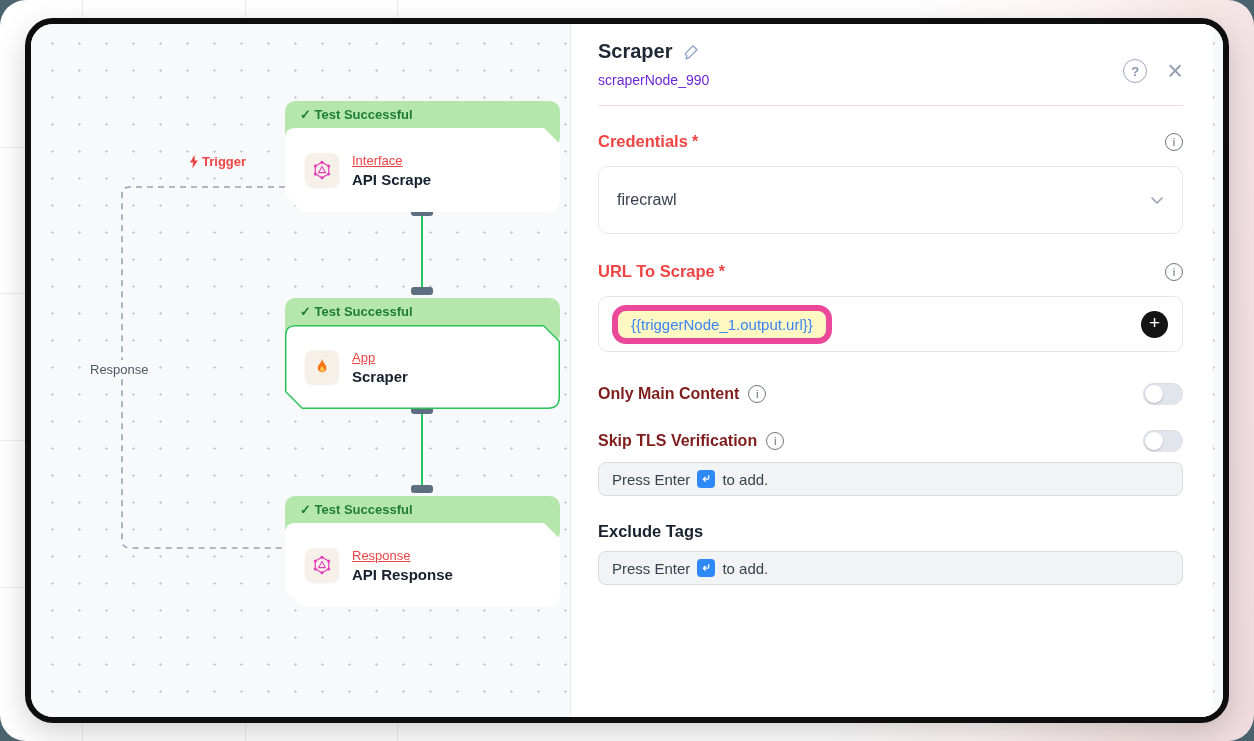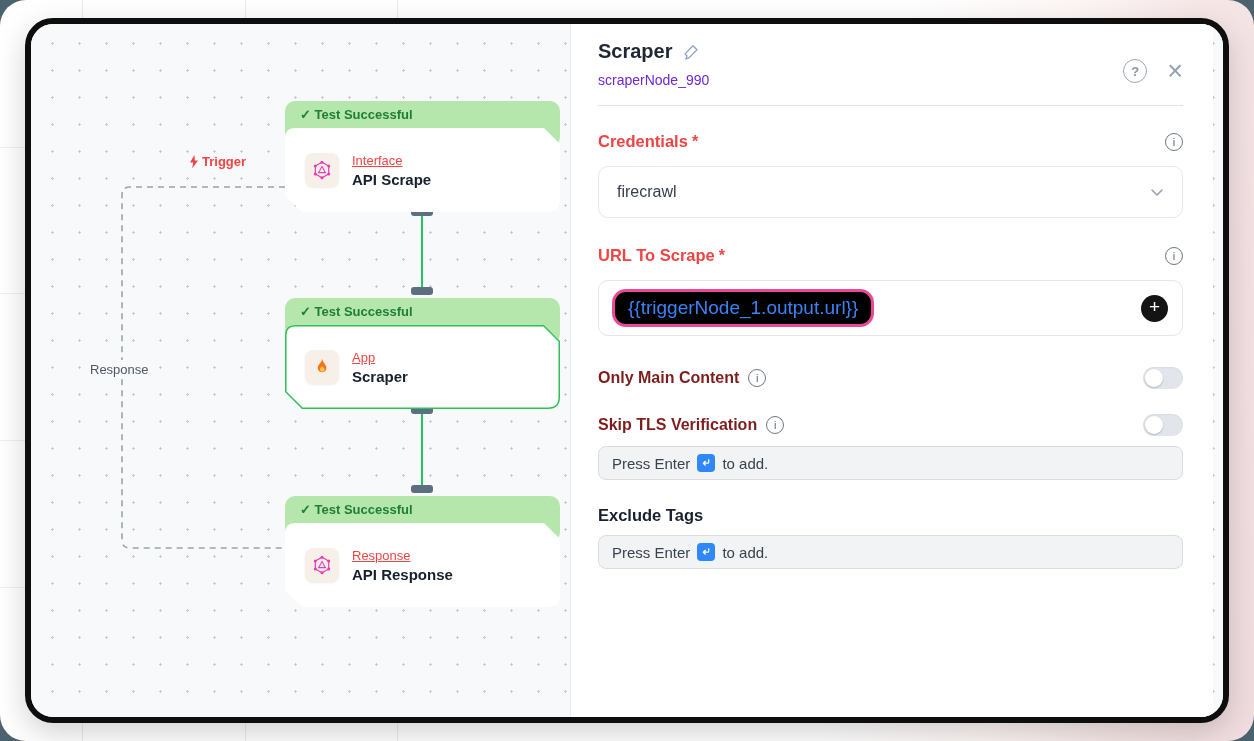--- a/index.html
+++ b/index.html
@@ -54,28 +54,28 @@
     color:#8795aa; font-size:13px; font-weight:700; display:flex; align-items:center; justify-content:center; cursor:pointer; }
   .close-x { font-size:27px; color:#93a0b2; line-height:20px; cursor:pointer; }
   .divider { height:1px; background:#f3dddd; margin-top:17px; }
 
   .field-label-row { display:flex; align-items:center; justify-content:space-between; }
   .field-label { font-size:16.5px; font-weight:700; color:#ef4444; }
   .req { color:#ef4444; margin-left:4px; font-weight:700; }
   .info-circle { width:18px; height:18px; border:1.3px solid #6e7781; border-radius:50%;
     color:#5d6670; font-size:11px; display:inline-flex; align-items:center; justify-content:center; flex:0 0 auto; }
 
-  .select-box { margin-top:15px; height:52px; border:1px solid #e3e6ea; border-radius:10px;
+  .select-box { margin-top:15px; height:68px; border:1px solid #e3e6ea; border-radius:10px;
     display:flex; align-items:center; justify-content:space-between; padding:0 18px; cursor:pointer; background:#fff; }
   .select-value { font-size:16px; color:#36404d; }
 
   .url-input { margin-top:15px; height:56px; border:1px solid #e3e6ea; border-radius:10px;
     display:flex; align-items:center; justify-content:space-between; padding:0 14px 0 13px; background:#fff; }
-  .chip { background:#000000; border:3px solid #ec4899; border-radius:14px; padding:5px 13px;
-    font-size:19px; color:#3b82f6; }
+  .chip { background:#fef9c3; border:6px solid #ec4899; border-radius:14px; padding:5px 13px;
+    font-size:15px; color:#3b82f6; }
   .plus-btn { width:27px; height:27px; border-radius:50%; background:#141414; color:#fff;
     font-size:19px; display:flex; align-items:center; justify-content:center; cursor:pointer; padding-bottom:2px; }
 
   .toggle-row { display:flex; align-items:center; justify-content:space-between; }
   .toggle-left { display:flex; align-items:center; gap:9px; }
   .toggle-label { font-size:16px; font-weight:600; color:#7f1d1d; }
   .toggle { width:40px; height:22px; border-radius:11px; background:#e2e6ec; position:relative; cursor:pointer;
     box-shadow:inset 0 1px 2px rgba(0,0,0,.05); }
   .toggle .knob { position:absolute; left:2px; top:2px; width:18px; height:18px; border-radius:50%;
     background:#fff; box-shadow:0 1px 2px rgba(0,0,0,.22); }

